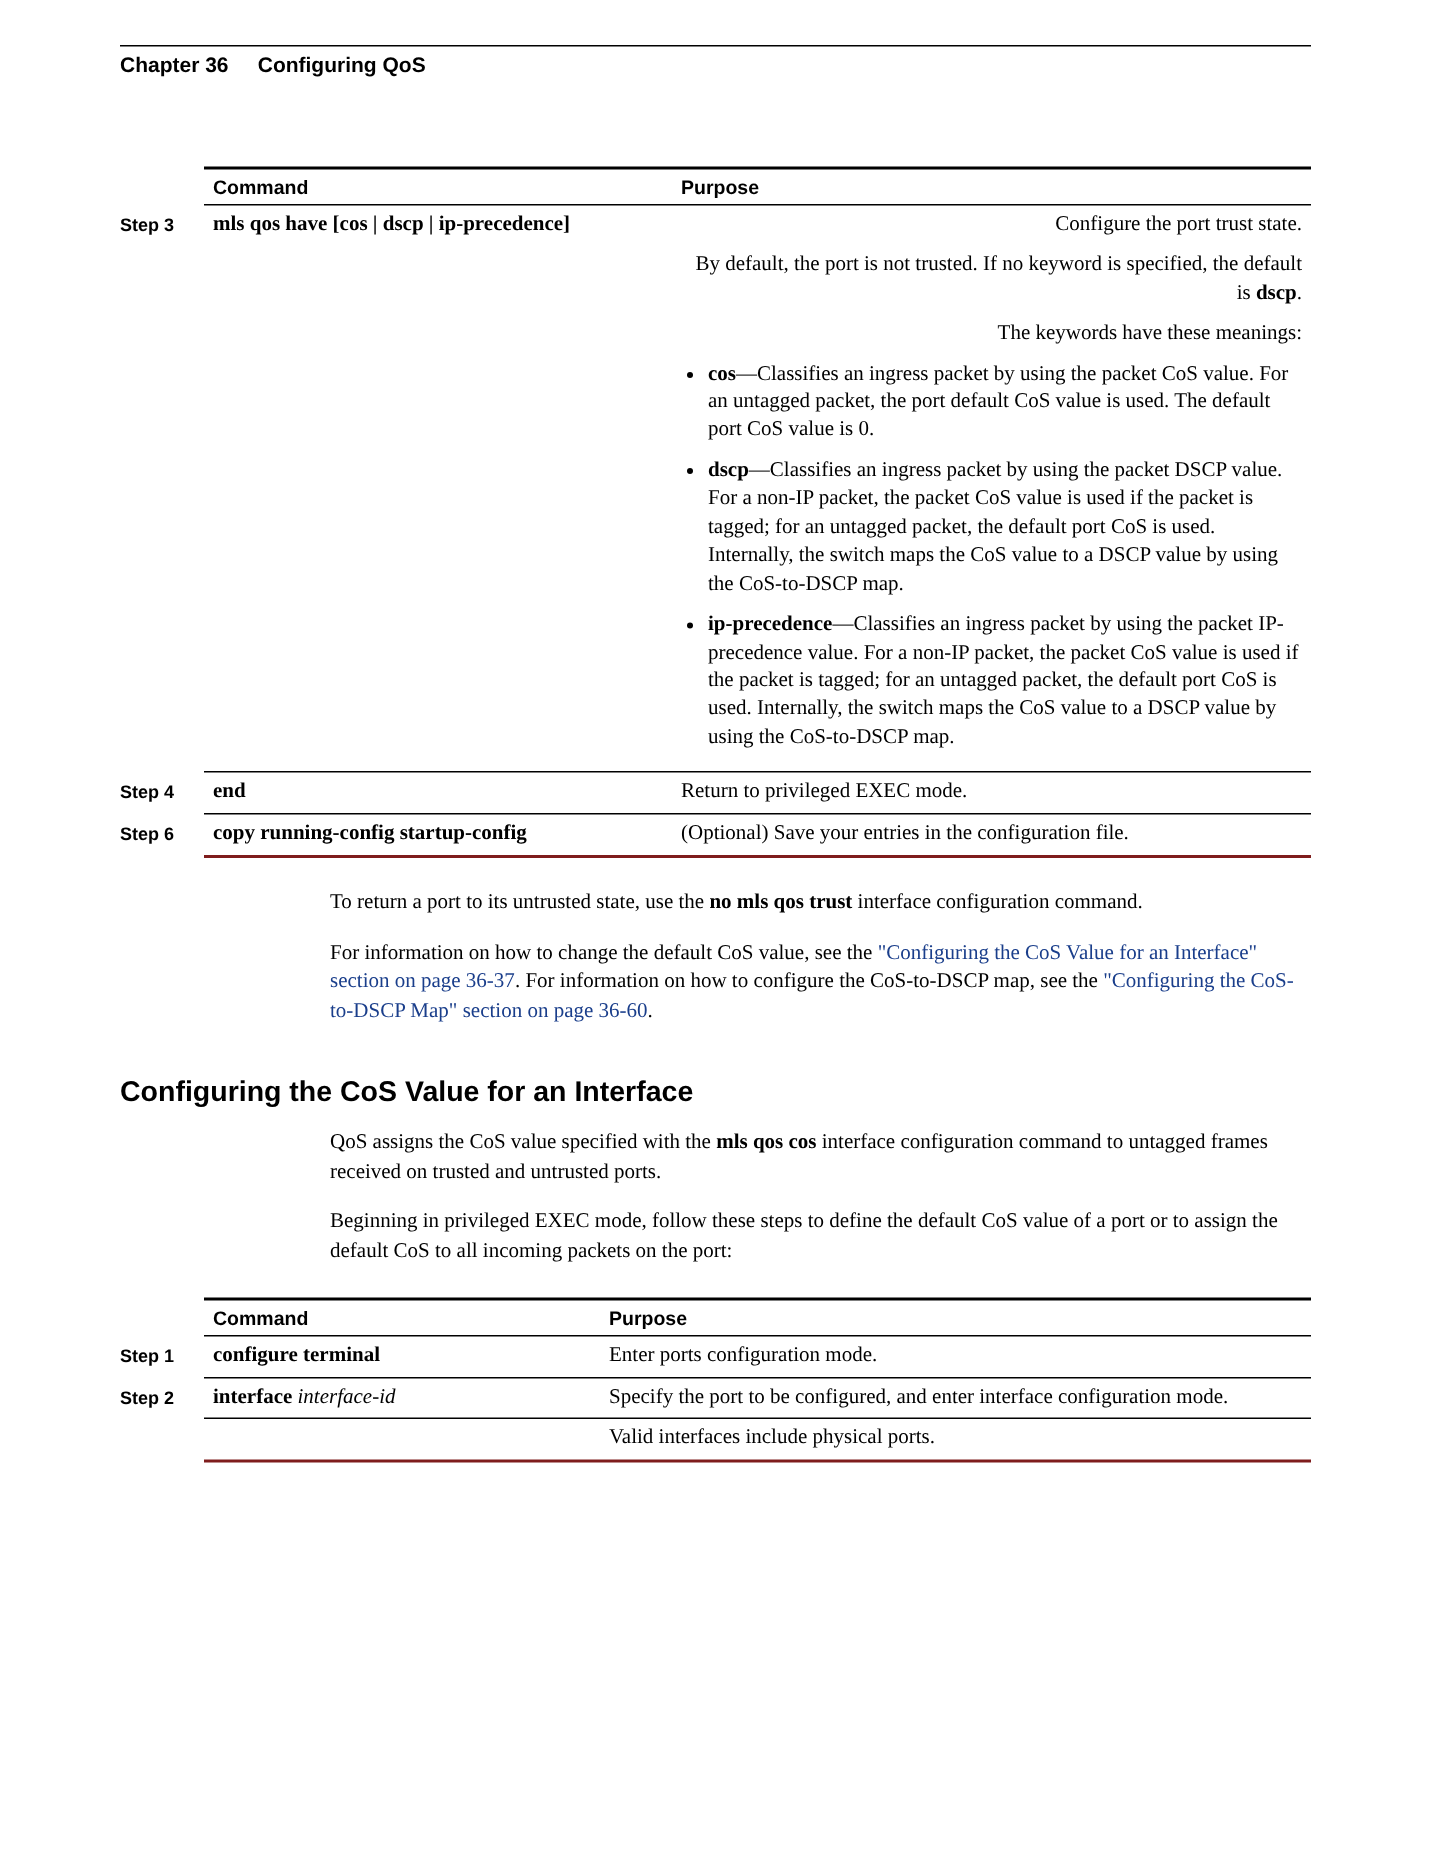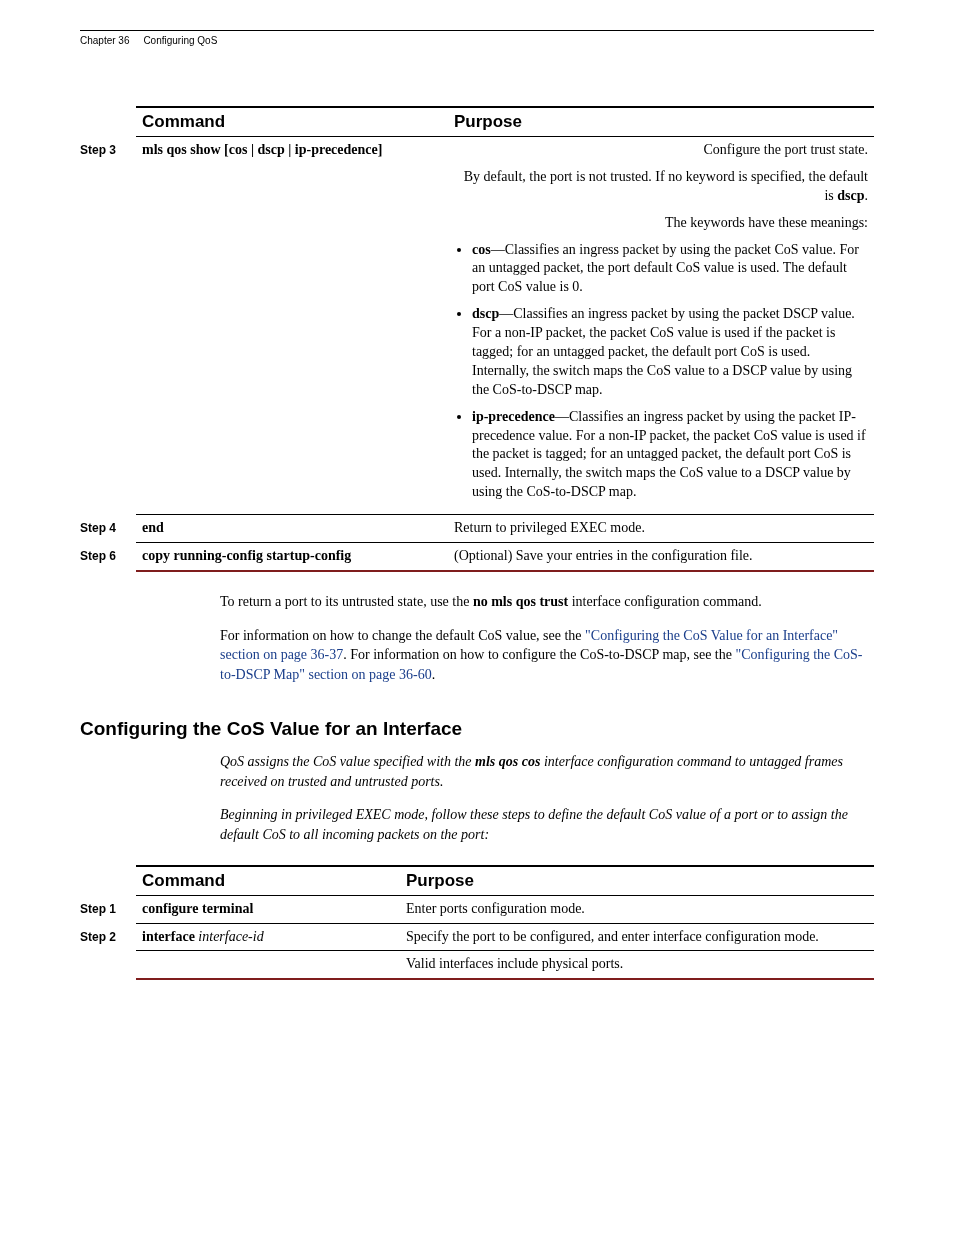--- a/index.html
+++ b/index.html
@@ -18,22 +18,22 @@
   }
   .top-line {
     border-top: 1px solid #000;
     margin-bottom: 4px;
   }
   .header-row {
     display: flex;
     justify-content: space-between;
     align-items: center;
     font-family: Arial, Helvetica, sans-serif;
-    font-size: 10px;
-    font-weight: normal;
+    font-size: 14px;
+    font-weight: bold;
     margin-bottom: 8px;
     text-align: center;
   }
   .header-left { }
   .header-right-wrap {
     display: flex;
     align-items: center;
     gap: 6px;
     margin-top: 36px;
   }
@@ -52,21 +52,21 @@
     margin-top: 60px;
   }
   table.cmd {
     border-collapse: collapse;
     width: 100%;
     margin-left: 0;
   }
   table.cmd th {
     font-family: Arial, Helvetica, sans-serif;
     font-weight: bold;
-    font-size: 17px;
+    font-size: 13px;
     text-align: left;
     padding: 4px 6px;
     border-top: 2px solid #000;
     border-bottom: 1px solid #000;
   }
   table.cmd td {
     vertical-align: top;
     padding: 4px 6px;
     border-bottom: 1px solid #000;
     font-size: 14px;
@@ -134,21 +134,21 @@
       </tbody>
         </table>
     </div>
 
     <div class="t-outer">
       <div class="step-label">Step 3</div>
       <table class="cmd">
           <tbody>
             <tr>
         <td class="cmdcol">
-          <span class="bold">mls qos show </span><span class="bold">[cos | dscp | ip-precedence]</span>
+          <span class="bold">mls qos have </span><span class="bold">[cos | dscp | ip-precedence]</span>
         </td>
         <td class="purpose">
           <p>Configure the port trust state.</p>
           <p><span>By default, the port is not trusted. If no keyword is specified, the default is </span><span class="bold">dscp</span><span>.</span></p>
           <p>The keywords have these meanings:</p>
           <ul class="blist">
             <li><span class="bold">cos</span><span>—Classifies an ingress packet by using the packet CoS value. For an untagged packet, the port default CoS value is used. The default port CoS value is 0.</span></li>
             <li><span class="bold">dscp</span><span>—Classifies an ingress packet by using the packet DSCP value. For a non-IP packet, the packet CoS value is used if the packet is tagged; for an untagged packet, the default port CoS is used. Internally, the switch maps the CoS value to a DSCP value by using the CoS-to-DSCP map.</span></li>
             <li><span class="bold">ip-precedence</span><span>—Classifies an ingress packet by using the packet IP-precedence value. For a non-IP packet, the packet CoS value is used if the packet is tagged; for an untagged packet, the default port CoS is used. Internally, the switch maps the CoS value to a DSCP value by using the CoS-to-DSCP map.</span></li>
           </ul>
@@ -185,21 +185,21 @@
 
     <div class="para-block">
       <p><span>To return a port to its untrusted state, use the </span><span class="bold">no mls qos trust</span><span> interface configuration command.</span></p>
       <p>
         <span>For information on how to change the default CoS value, see the </span><span class="link">"Configuring the CoS Value for an Interface" section on page 36-37</span><span>. For information on how to configure the CoS-to-DSCP map, see the </span><span class="link">"Configuring the CoS-to-DSCP Map" section on page 36-60</span><span>.</span>
       </p>
     </div>
 
     <h2 class="section">Configuring the CoS Value for an Interface</h2>
 
-    <div class="para-block" style="margin-top:10px;font-style:italic;">
+    <div class="para-block" style="margin-top:10px;">
       <p><span>QoS assigns the CoS value specified with the </span><span class="bold">mls qos cos</span><span> interface configuration command to untagged frames received on trusted and untrusted ports.</span></p>
       <p>Beginning in privileged EXEC mode, follow these steps to define the default CoS value of a port or to assign the default CoS to all incoming packets on the port:</p>
     </div>
 
     <div class="t-outer" style="margin-top:20px;">
       <div></div>
       <table class="cmd">
         <tbody>
             <tr>
           <th class="cmdcol2">Command</th>

